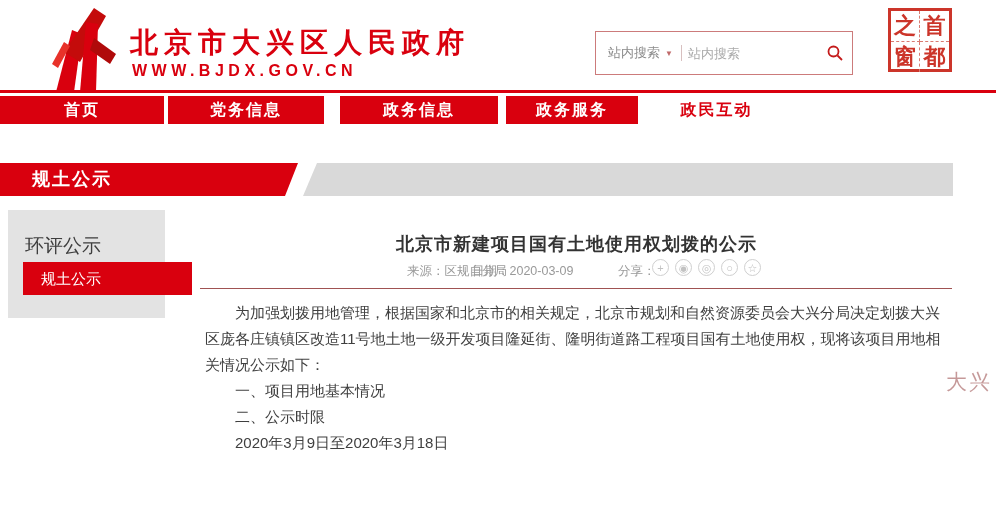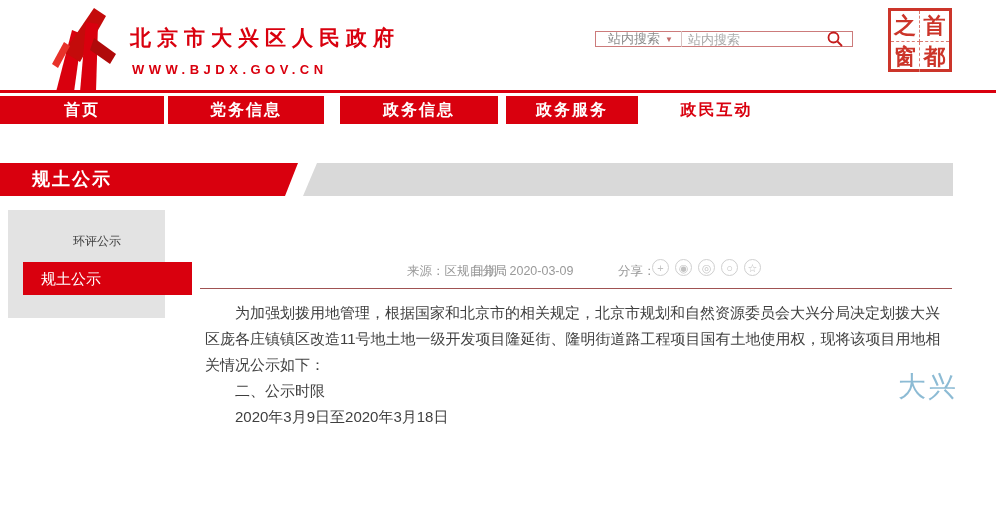--- a/index.html
+++ b/index.html
@@ -1,25 +1,25 @@
 <!DOCTYPE html>
 <html><head>
 <meta charset="utf-8">
 <style>
   html,body{margin:0;padding:0;background:#fff;}
   .page{position:relative;width:1000px;height:509px;background:#fff;overflow:hidden;
         font-family:"Liberation Sans",sans-serif;}
 
   
   .logo{position:absolute;left:50px;top:4px;width:72px;height:88px;}
-  .site-name{position:absolute;left:130px;top:24px;font-size:21px;font-weight:bold;
+  .site-name{position:absolute;left:130px;top:24px;font-size:28px;font-weight:bold;
              color:#d9000e;letter-spacing:6px;white-space:nowrap;}
-  .site-url{position:absolute;left:132px;top:62px;font-size:13px;color:#d9000e;
+  .site-url{position:absolute;left:132px;top:62px;font-size:16px;color:#d9000e;
             letter-spacing:4.5px;font-weight:bold;}
-  .search{position:absolute;left:595px;top:31px;width:258px;height:16px;
+  .search{position:absolute;left:595px;top:31px;width:258px;height:44px;
           border:1px solid #cc7b7b;display:flex;align-items:center;background:#fff;box-sizing:border-box;}
   .search-scope{display:flex;align-items:center;gap:5px;padding:0 8px 0 12px;
                 font-size:13px;color:#8a8a8a;cursor:pointer;white-space:nowrap;}
   .caret{font-size:8px;color:#c06a6a;}
   .search-divider{width:1px;height:16px;background:#d8c0c0;}
   .search input{flex:1;border:none;outline:none;font-size:13px;color:#666;
                 padding:0 6px;min-width:0;font-family:"Liberation Sans",sans-serif;background:transparent;}
   .search input::placeholder{color:#a9a9a9;}
   .search-btn{border:none;background:transparent;padding:0 8px 0 0;cursor:pointer;display:flex;align-items:center;}
   .seal{position:absolute;left:888px;top:8px;width:58px;height:58px;border:3px solid #cc352a;
@@ -52,40 +52,40 @@
   
   .banner-red{position:absolute;left:0;top:163px;width:298px;height:33px;background:#d9000e;
               clip-path:polygon(0 0,100% 0,calc(100% - 13px) 100%,0 100%);}
   .banner-gray{position:absolute;left:303px;top:163px;width:650px;height:33px;background:#d9d9d9;
                clip-path:polygon(14px 0,100% 0,100% 100%,0 100%);}
   .banner-title{position:absolute;left:32px;top:163px;height:33px;line-height:33px;
                 color:#fff;font-size:18px;font-weight:bold;letter-spacing:2px;}
 
   
   .sidebar{position:absolute;left:8px;top:210px;width:157px;height:108px;background:#e3e3e3;}
-  .side-inactive{position:absolute;left:25px;top:233px;font-size:12px;color:#3d3d3d;cursor:pointer;margin-left:48px;}
+  .side-inactive{position:absolute;left:25px;top:233px;font-size:19px;color:#3d3d3d;cursor:pointer;}
   .side-active{position:absolute;left:23px;top:262px;width:151px;height:33px;background:#d9000e;
                color:#fff;line-height:33px;padding-left:18px;font-size:15px;cursor:pointer;}
 
   
   .article-title{position:absolute;left:200px;top:232px;width:753px;text-align:center;
                  font-size:18px;font-weight:600;color:#333;letter-spacing:1px;}
   .meta{position:absolute;top:263px;font-size:12.5px;color:#999;}
   .meta-source{left:388px;margin-left:19px;}
   .meta-date{left:472px;}
   .meta-share{left:618px;}
   .share-icons{position:absolute;left:652px;top:259px;display:flex;gap:6px;}
   .share-icons span{width:17px;height:17px;border:1px solid #cfcfcf;border-radius:50%;
                     color:#c2c2c2;font-size:11px;line-height:16px;text-align:center;
                     box-sizing:border-box;cursor:pointer;}
   .meta-divider{position:absolute;left:200px;top:288px;width:752px;height:1px;background:#a05252;}
   .body{position:absolute;left:205px;top:300px;width:747px;font-size:15px;
         line-height:26px;color:#3f3f3f;}
   .body p{margin:0;text-indent:2em;}
-  .watermark{position:absolute;left:898px;top:368px;font-size:28px;color:#0369a1;
+  .watermark{position:absolute;left:946px;top:368px;font-size:21px;color:#7f1d1d;
              opacity:.45;letter-spacing:2px;}
 </style>
 </head>
 <body>
 
 <div class="page">
 
   <div>
     <svg class="logo" viewBox="0 0 72 88" xmlns="http://www.w3.org/2000/svg">
       <polygon points="6,88 22,26 32,30 24,88" fill="#d9000e"></polygon>
@@ -131,35 +131,37 @@
 
 
   <div class="banner-red"></div>
   <div class="banner-gray"></div>
   <div class="banner-title">规土公示</div>
 
   <div class="sidebar"></div>
   <div class="side-inactive">环评公示</div>
   <div class="side-active">规土公示</div>
 
+  <div class="article-title">北京市新建项目国有土地使用权划拨的公示</div>
 
   <div class="meta meta-source"><span>来源：</span><span>区规自分局</span></div>
   <div class="meta meta-date"><span>日期：</span><span>2020-03-09</span></div>
   <div class="meta meta-share">分享：</div>
   <div class="share-icons">
     <span>+</span>
     <span>◉</span>
     <span>◎</span>
     <span>○</span>
     <span>☆</span>
   </div>
   <div class="meta-divider"></div>
 
   <div class="body">
     <p>为加强划拨用地管理，根据国家和北京市的相关规定，北京市规划和自然资源委员会大兴分局决定划拨大兴区庞各庄镇镇区改造11号地土地一级开发项目隆延街、隆明街道路工程项目国有土地使用权，现将该项目用地相关情况公示如下：</p>
+    <p>一、项目用地基本情况</p>
     <p>二、公示时限</p>
     <p>2020年3月9日至2020年3月18日</p>
 
   </div>
 
   <div class="watermark">大兴</div>
 
 </div>
 
 </body></html>

